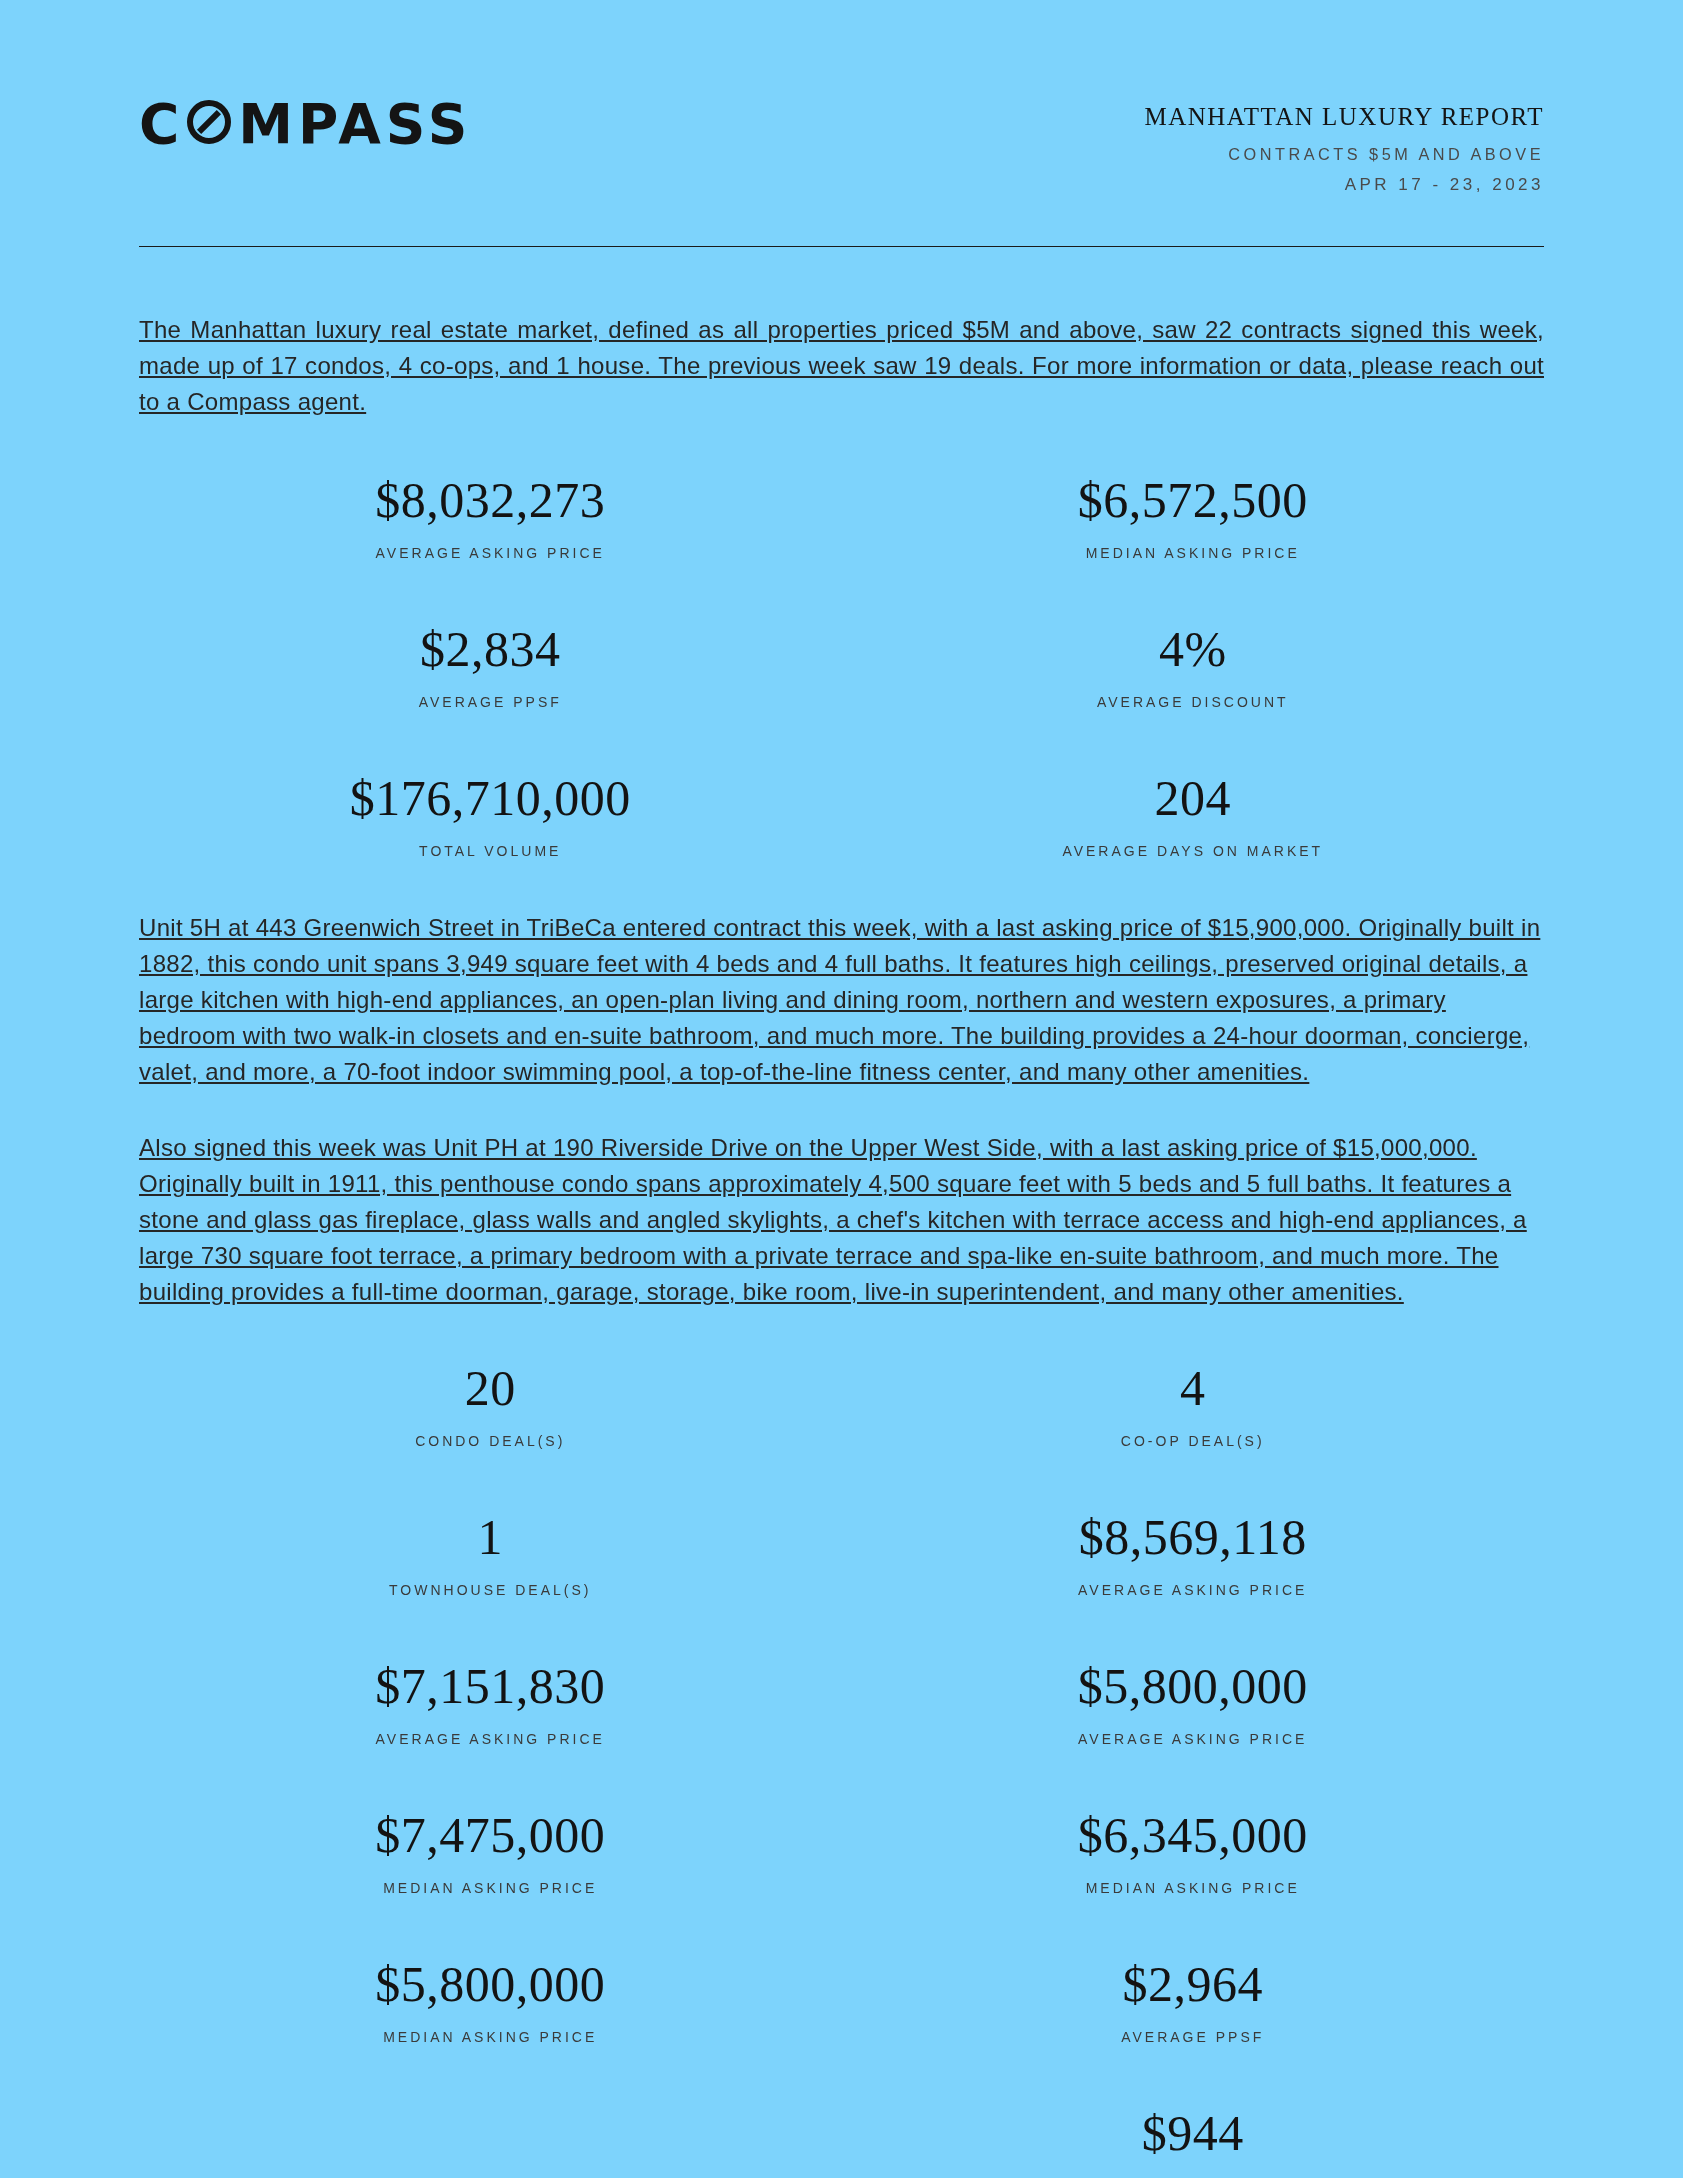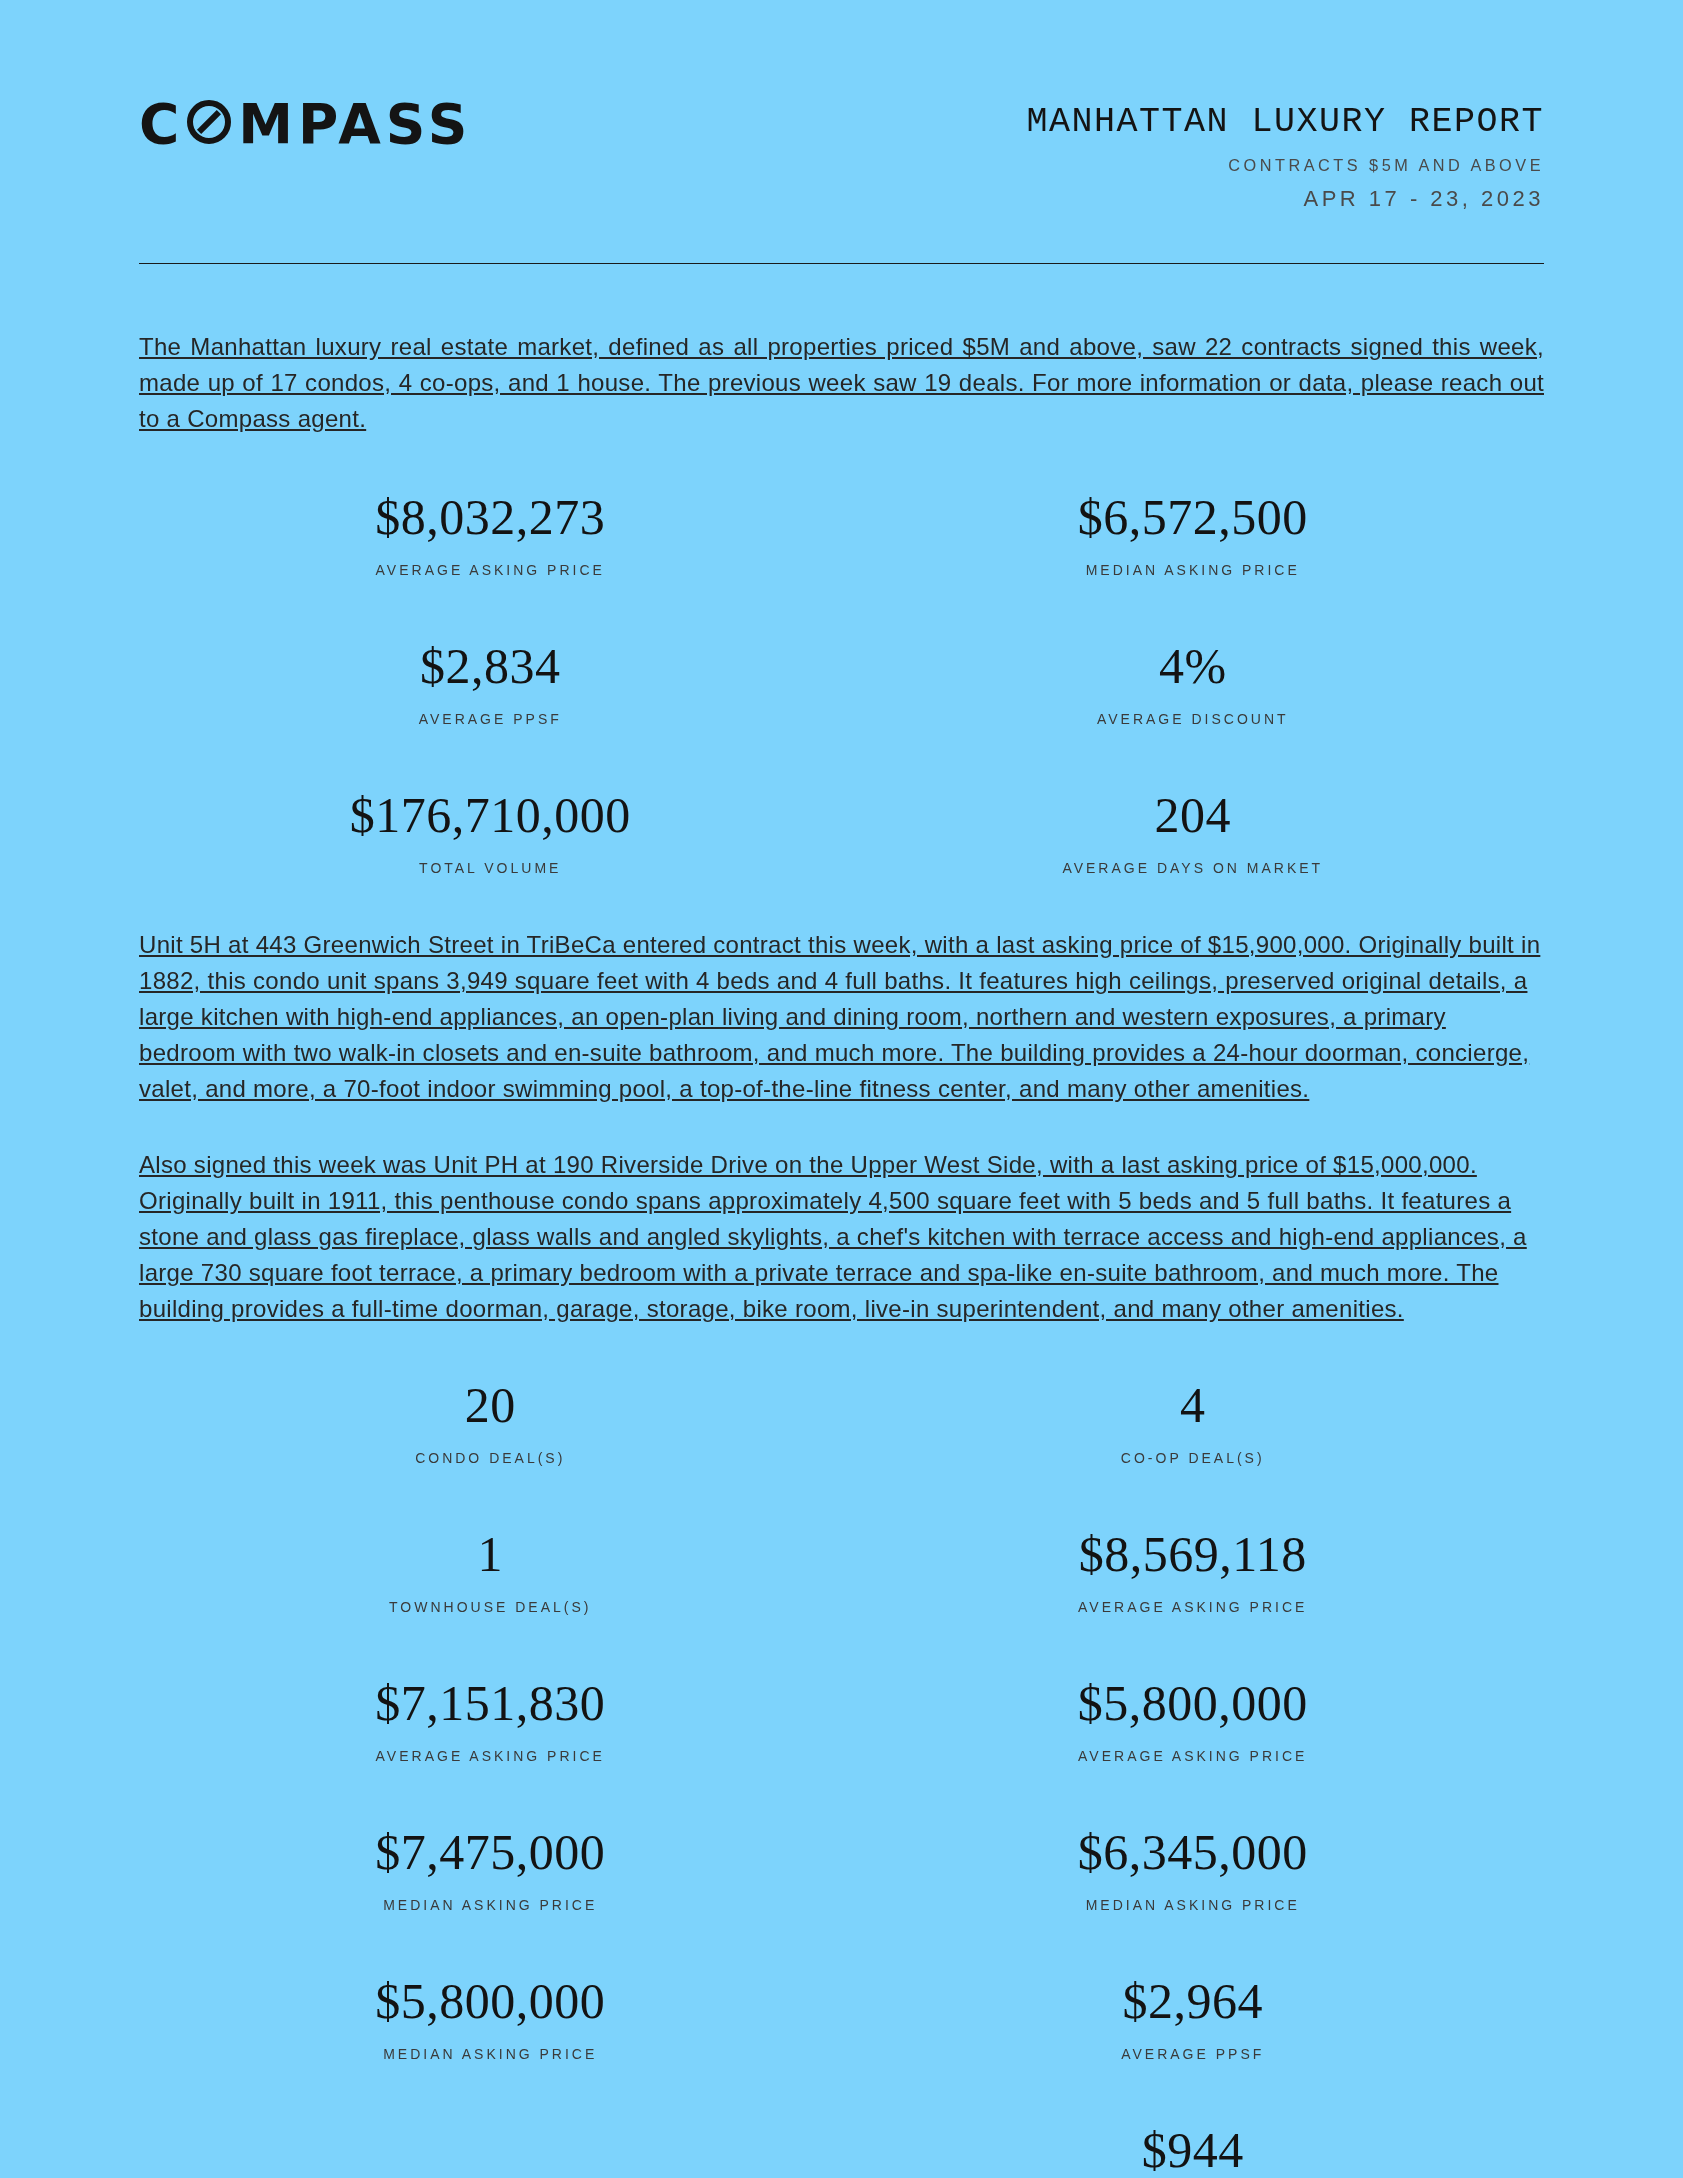--- a/index.html
+++ b/index.html
@@ -49,36 +49,36 @@
     top: 50%;
     width: 28px;
     height: 6px;
     background: #141414;
     transform: translate(-50%, -50%) rotate(-45deg);
   }
 
   .header-right { text-align: right; padding-top: 6px; }
 
   .report-title {
-    font-family: Liberation Mono, monospace;
-    font-size: 35px;
+    font-family: Liberation Serif, serif;
+    font-size: 25px;
     font-weight: 400;
     letter-spacing: 1.5px;
     color: #141414;
     line-height: 1.1;
   }
   .report-subtitle {
     margin-top: 14px;
     font-size: 16.3px;
     letter-spacing: 3.5px;
     color: #4a4a4a;
   }
   .report-date {
     margin-top: 11px;
-    font-size: 22px;
+    font-size: 17px;
     letter-spacing: 3.5px;
     color: #4a4a4a;
   }
 
   .rule {
     margin-top: 51px;
     border: none;
     border-top: 1.5px solid #1a1a1a;
   }
 

